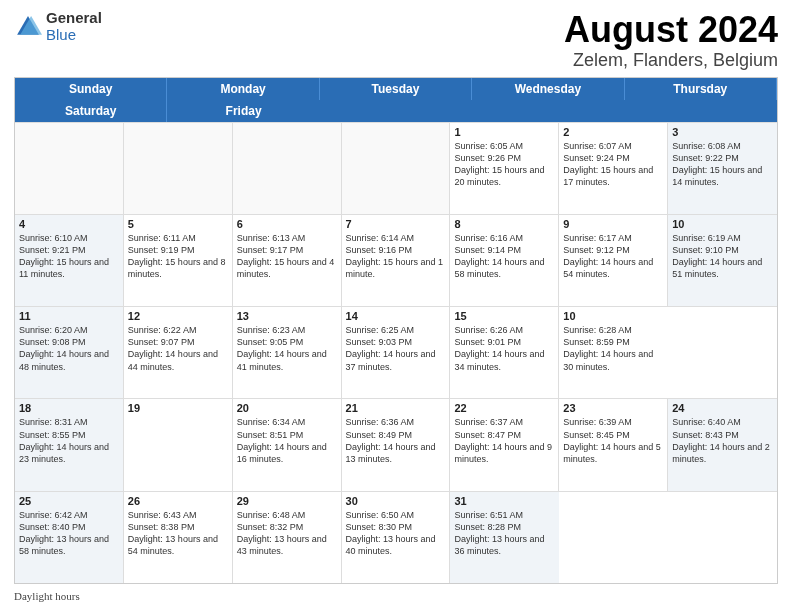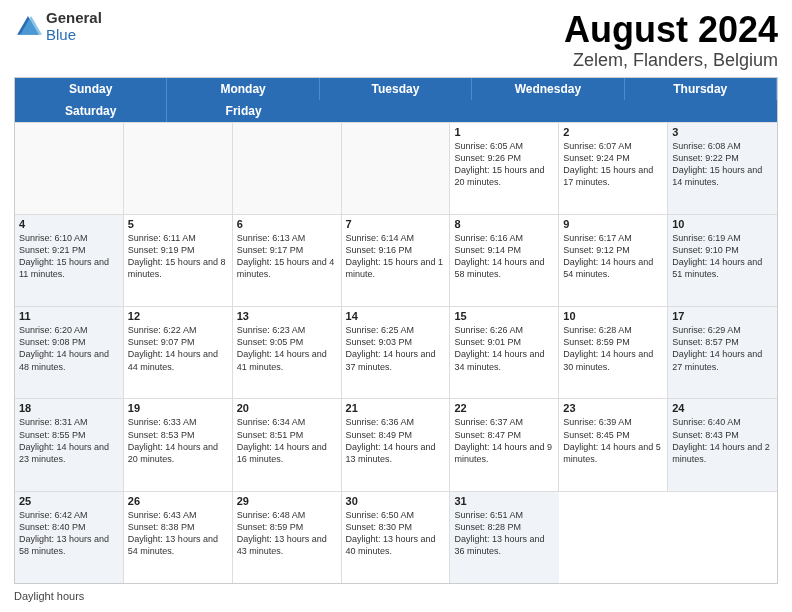--- a/index.html
+++ b/index.html
@@ -112,20 +112,21 @@
     }
     .cell-text {
       font-size: 9px;
       color: #333;
       line-height: 1.35;
     }
     .footer {
       margin-top: 6px;
       font-size: 11px;
       color: #444;
+      font-family: Liberation Serif, serif;
     }
   </style>
 </head>
 <body>
 
 <div class="page">
   <div class="header">
     <div class="logo">
       <svg class="logo-icon" viewBox="0 0 36 36">
         <polygon points="18,4 32,28 4,28" fill="#2a6db5"></polygon>
@@ -251,39 +252,30 @@
             <div class="cell-text">Sunrise: 6:26 AM
 Sunset: 9:01 PM
 Daylight: 14 hours and 34 minutes.</div>
           </div>
           <div class="cal-cell">
             <div class="day-num">10</div>
             <div class="cell-text">Sunrise: 6:28 AM
 Sunset: 8:59 PM
 Daylight: 14 hours and 30 minutes.</div>
           </div>
-          <div class="cal-cell shaded">
-            <div class="day-num">17</div>
-            <div class="cell-text">Sunrise: 6:29 AM
-Sunset: 8:57 PM
-Daylight: 14 hours and 27 minutes.</div>
-          </div>
         </div>
         <div class="cal-row">
           <div class="cal-cell shaded">
             <div class="day-num">18</div>
             <div class="cell-text">Sunrise: 8:31 AM
 Sunset: 8:55 PM
 Daylight: 14 hours and 23 minutes.</div>
           </div>
           <div class="cal-cell">
             <div class="day-num">19</div>
-            <div class="cell-text">Sunrise: 6:33 AM
-Sunset: 8:53 PM
-Daylight: 14 hours and 20 minutes.</div>
           </div>
           <div class="cal-cell">
             <div class="day-num">20</div>
             <div class="cell-text">Sunrise: 6:34 AM
 Sunset: 8:51 PM
 Daylight: 14 hours and 16 minutes.</div>
           </div>
           <div class="cal-cell">
             <div class="day-num">21</div>
             <div class="cell-text">Sunrise: 6:36 AM
@@ -318,21 +310,21 @@
           </div>
           <div class="cal-cell">
             <div class="day-num">26</div>
             <div class="cell-text">Sunrise: 6:43 AM
 Sunset: 8:38 PM
 Daylight: 13 hours and 54 minutes.</div>
           </div>
           <div class="cal-cell">
             <div class="day-num">29</div>
             <div class="cell-text">Sunrise: 6:48 AM
-Sunset: 8:59 PM
+Sunset: 8:32 PM
 Daylight: 13 hours and 43 minutes.</div>
           </div>
           <div class="cal-cell">
             <div class="day-num">30</div>
             <div class="cell-text">Sunrise: 6:50 AM
 Sunset: 8:30 PM
 Daylight: 13 hours and 40 minutes.</div>
           </div>
           <div class="cal-cell shaded">
             <div class="day-num">31</div>

